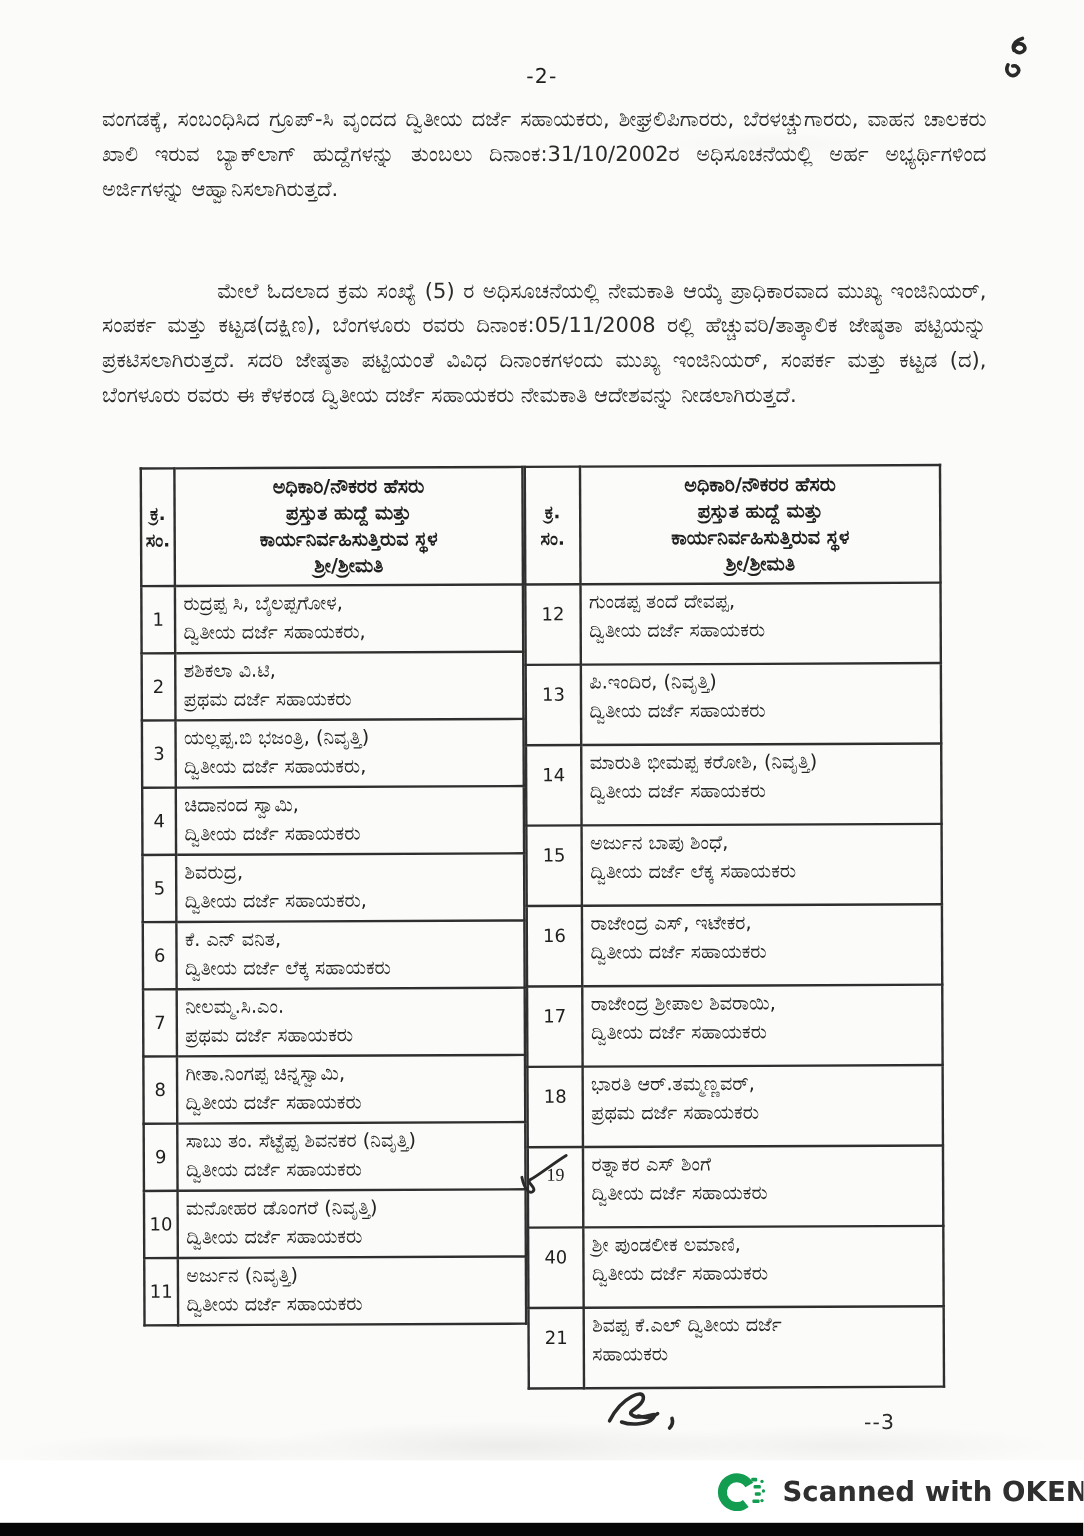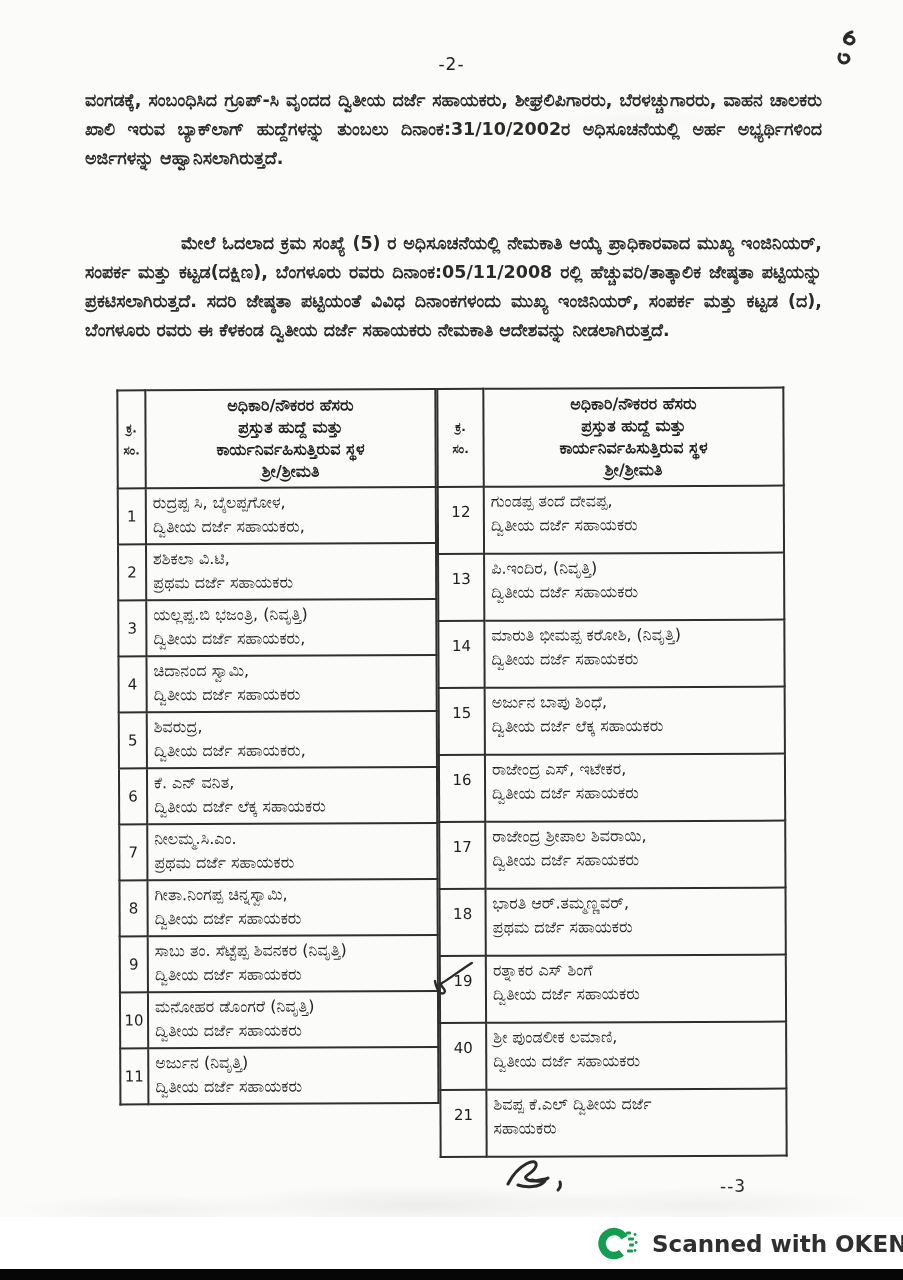--- a/index.html
+++ b/index.html
@@ -12,46 +12,46 @@
       radial-gradient(ellipse 260px 26px at 700px 1205px, rgba(0,0,0,0.045), rgba(0,0,0,0) 70%),
       radial-gradient(ellipse 120px 14px at 640px 120px, rgba(0,0,0,0.025), rgba(0,0,0,0) 70%);
     font-family:"DejaVu Sans", sans-serif; color:#2e2e2e;
   }
   .pageno {
     position:absolute; top:54px; left:0; right:0; text-align:center;
     font-size:17px; color:#1f1f1f; letter-spacing:1px;
   }
   .para {
     position:absolute; left:85px; width:737px; margin:0;
-    font-size:17.5px; line-height:29px; text-align:justify; color:#2b2b2b;font-weight:bold;
+    font-size:17.5px; line-height:29px; text-align:justify; color:#2b2b2b;
   }
   .p1 { top:86px; }
   .p2 { top:229px; text-indent:96px; }
   .p3 { top:1086px; text-indent:104px; }
 
   .tables {
     position:absolute; left:118px; top:388px;
     display:flex; align-items:flex-start; transform:rotate(-0.25deg);
   }
   .tables table { border-collapse:collapse; table-layout:fixed; }
   .t-left  { width:320px; }
   .t-right { width:348px; }
   .tables th, .tables td { border:2px solid #2f2f2f; }
   .tables th {
     font-size:16px; font-weight:600; line-height:22px; text-align:center;
     white-space:pre-line; padding:4px 2px; height:84px; vertical-align:middle; color:#1f1f1f;
   }
-  th.num-h { width:24px; font-size:12px; padding:2px 1px; }
+  th.num-h { width:24px; font-size:15px; padding:2px 1px; }
   .t-right th.num-h { width:42px; }
   .tables tbody td { height:49px; }
   td.cnum { text-align:center; font-size:15px; color:#1f1f1f; }
   .t-left  td.cnum { vertical-align:middle; }
   .t-right td.cnum { vertical-align:top; padding-top:15px; }
   td.cname { padding:2px 6px 3px; font-size:16px; line-height:23.5px; vertical-align:top; color:#242424; }
-  td.cnum.marked { position:relative; overflow:visible; }
+  td.cnum.marked { position:relative; overflow:visible;font-family:Liberation Serif, serif; }
   td.cnum.marked svg.tick {
     position:absolute; left:-10px; top:2px; width:46px; height:42px; pointer-events:none;
   }
 
   .mark-top { position:absolute; left:818px; top:20px; width:48px; height:58px; }
   .mark-sig { position:absolute; left:498px; top:1150px; width:86px; height:58px; }
   .pageno-bottom {
     position:absolute; left:720px; top:1176px; font-size:17px; color:#2a2a2a; letter-spacing:1px;
   }
 

